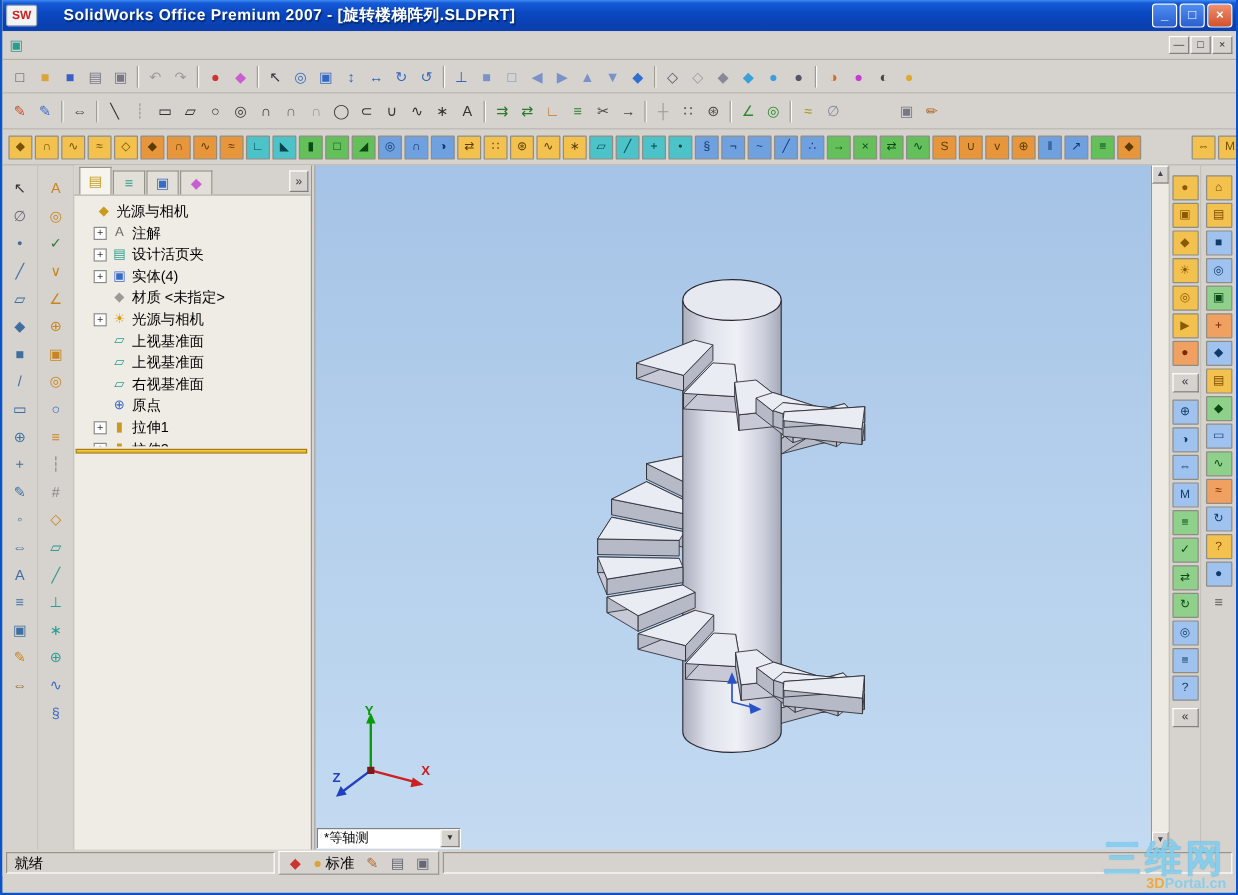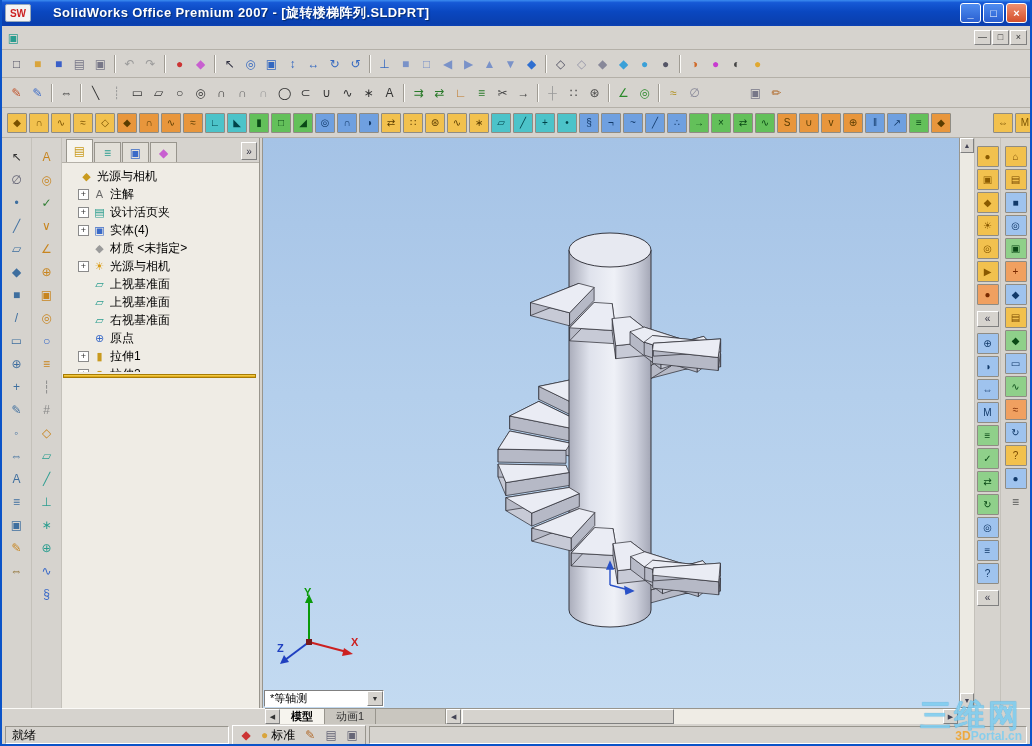--- a/index.html
+++ b/index.html
@@ -983,44 +983,20 @@
         </button>
         <button class="tbtn boxed" style="background: rgb(159, 195, 238);">
           <span class="glyph" style="color: rgb(18, 58, 106);">●</span>
         </button>
         <button class="tbtn">
           <span class="glyph" style="color: rgb(85, 85, 85);">≡</span>
         </button>
       </div>
   </div>
 
-  <div class="tabrow">
-    <div class="tab-spacer-left"></div>
-    <div class="tabzone">
-      <button class="tnav">◀</button>
-      <div class="doctabs">
-
-      <span class="dtab selected">
-            <span>模型</span>
-          </span>
-          <span class="dtab">
-            <span>动画1</span>
-          </span>
-        </div>
-      <div class="tabfill"></div>
-      <div class="hscroll">
-        <button class="harr">◀</button>
-        <div class="htrack">
-          <div class="hthumb"></div>
-        </div>
-        <button class="harr">▶</button>
-      </div>
-    </div>
-    <div class="tab-spacer-right"></div>
-  </div>
 
   <div class="statusbar">
     <div class="sunken st-left">
       <span>就绪</span>
     </div>
     <div class="st-tool">
       <button class="tbtn">
           <span class="glyph" style="color:#cc3333">◆</span>
         </button>
       <span class="st-std">

